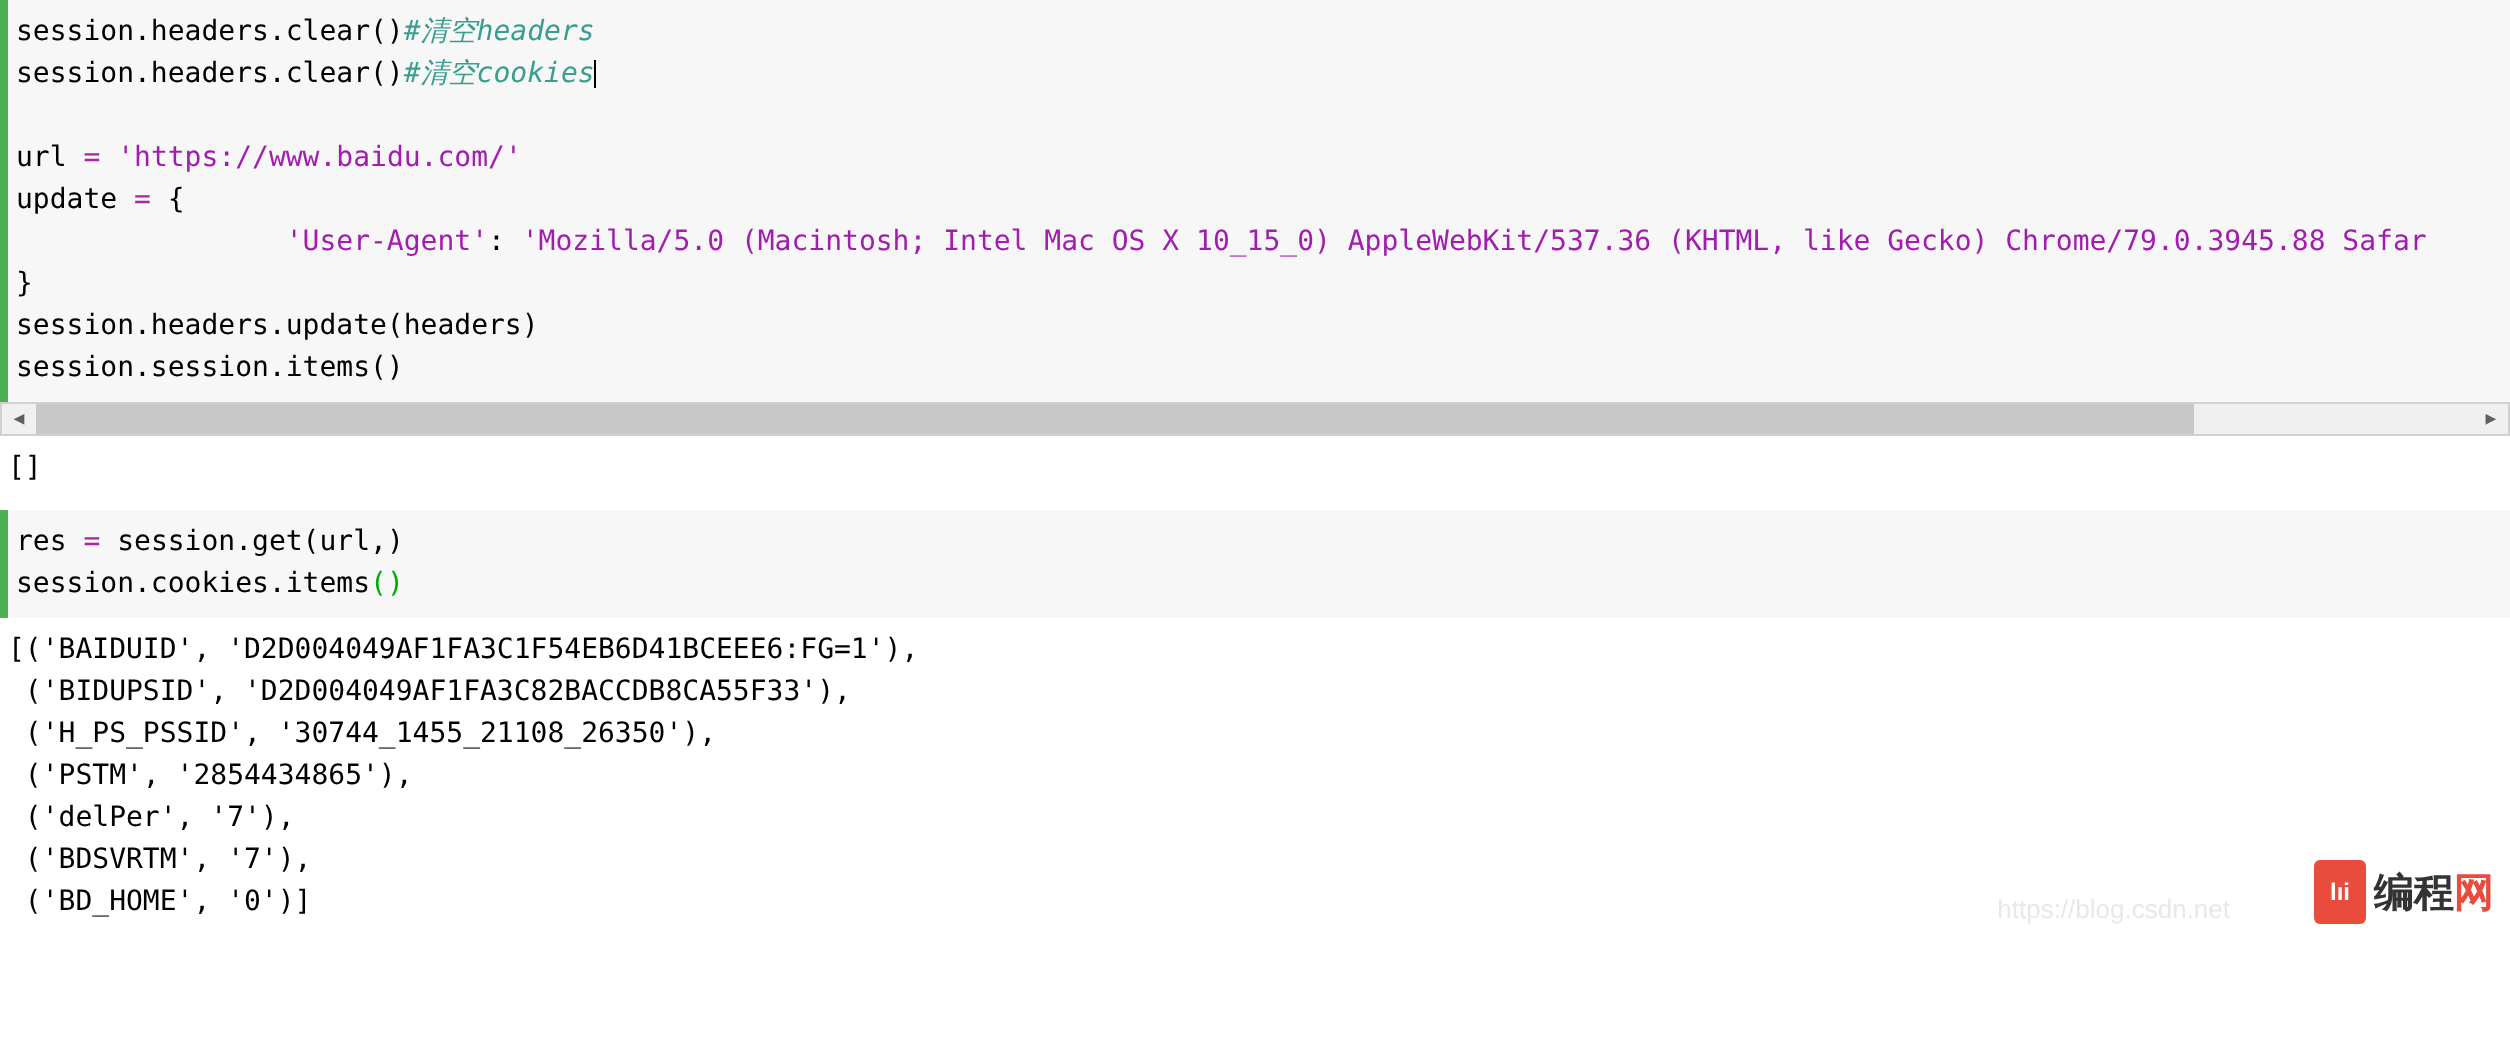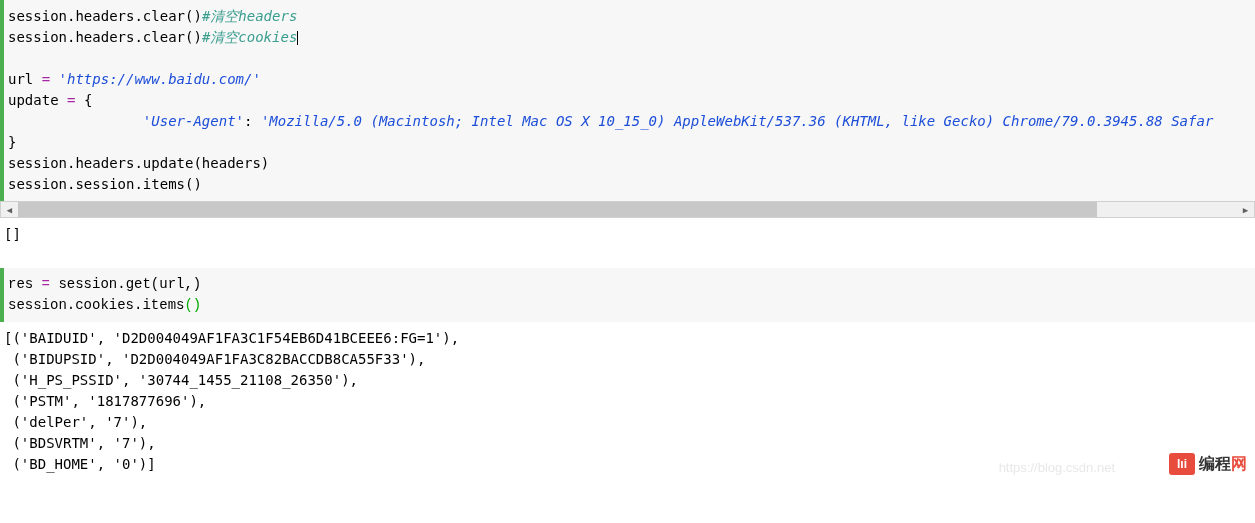--- a/index.html
+++ b/index.html
@@ -17,33 +17,32 @@
     .code-block {
       background: #f7f7f7;
       border-left: 4px solid #4CAF50;
       padding: 6px 4px;
       white-space: pre;
       font-family: "SimSun", "宋体", monospace;
       line-height: 1.5;
       overflow-x: auto;
     }
     .code-block.second {
-      margin-top: 17px;
-      font-family: Liberation Mono, monospace;
+      margin-top: 4px;
     }
     .output-block {
       background: #ffffff;
       padding: 6px 4px;
       white-space: pre;
       font-family: "SimSun", "宋体", monospace;
       line-height: 1.5;
     }
     .code-op { color: #a626a4; }
     .code-comment { color: #3a9e8f; font-style: italic; }
-    .code-string { color: #1d4ed8; font-style: italic; }
+    .code-string { color: #a21caf; }
     .code-paren-o { color: #00aa00; }
     
     .scrollbar-horizontal {
       height: 17px;
       background: #f0f0f0;
       border: 1px solid #d0d0d0;
       display: flex;
       align-items: center;
       position: relative;
     }
@@ -89,33 +88,33 @@
     .logo-area {
       position: absolute;
       bottom: 6px;
       right: 8px;
       display: flex;
       align-items: center;
       gap: 4px;
     }
     .logo-badge {
       width: 26px;
-      height: 22px;
+      height: 32px;
       background: #e84c3d;
       border-radius: 3px;
       color: #fff;
       display: flex;
       align-items: center;
       justify-content: center;
       font-size: 12px;
       font-weight: bold;
       font-family: Arial, sans-serif;
     }
     .logo-text {
-      font-size: 16px;
+      font-size: 20px;
       font-weight: bold;
       color: #333;
       font-family: "Microsoft YaHei", sans-serif;
     }
     .logo-text .red { color: #e84c3d; }
   </style>
 </head>
 <body>
 
 <div class="code-block"><span><span>session.headers.clear()</span><span class="code-comment">#清空headers</span></span>
@@ -137,21 +136,21 @@
 </div>
 
 <div class="output-block"><span>[]</span></div>
 
 <div class="code-block second"><span><span>res </span><span class="code-op">=</span><span> session.get(url,)</span></span>
 <span><span>session.cookies.items</span><span class="code-paren-o">()</span></span></div>
 
 <div class="output-block"><span>[('BAIDUID', 'D2D004049AF1FA3C1F54EB6D41BCEEE6:FG=1'),</span>
 <span> ('BIDUPSID', 'D2D004049AF1FA3C82BACCDB8CA55F33'),</span>
 <span> ('H_PS_PSSID', '30744_1455_21108_26350'),</span>
-<span> ('PSTM', '1817877696'),</span>
+<span> ('PSTM', '2854434865'),</span>
 <span> ('delPer', '7'),</span>
 <span> ('BDSVRTM', '7'),</span>
 <span> ('BD_HOME', '0')]</span></div>
 
 <div class="watermark">https://blog.csdn.net</div>
 
 <div class="logo-area">
   <div class="logo-badge">lıi</div>
   <div class="logo-text"><span>编程</span><span class="red">网</span></div>
 </div>

